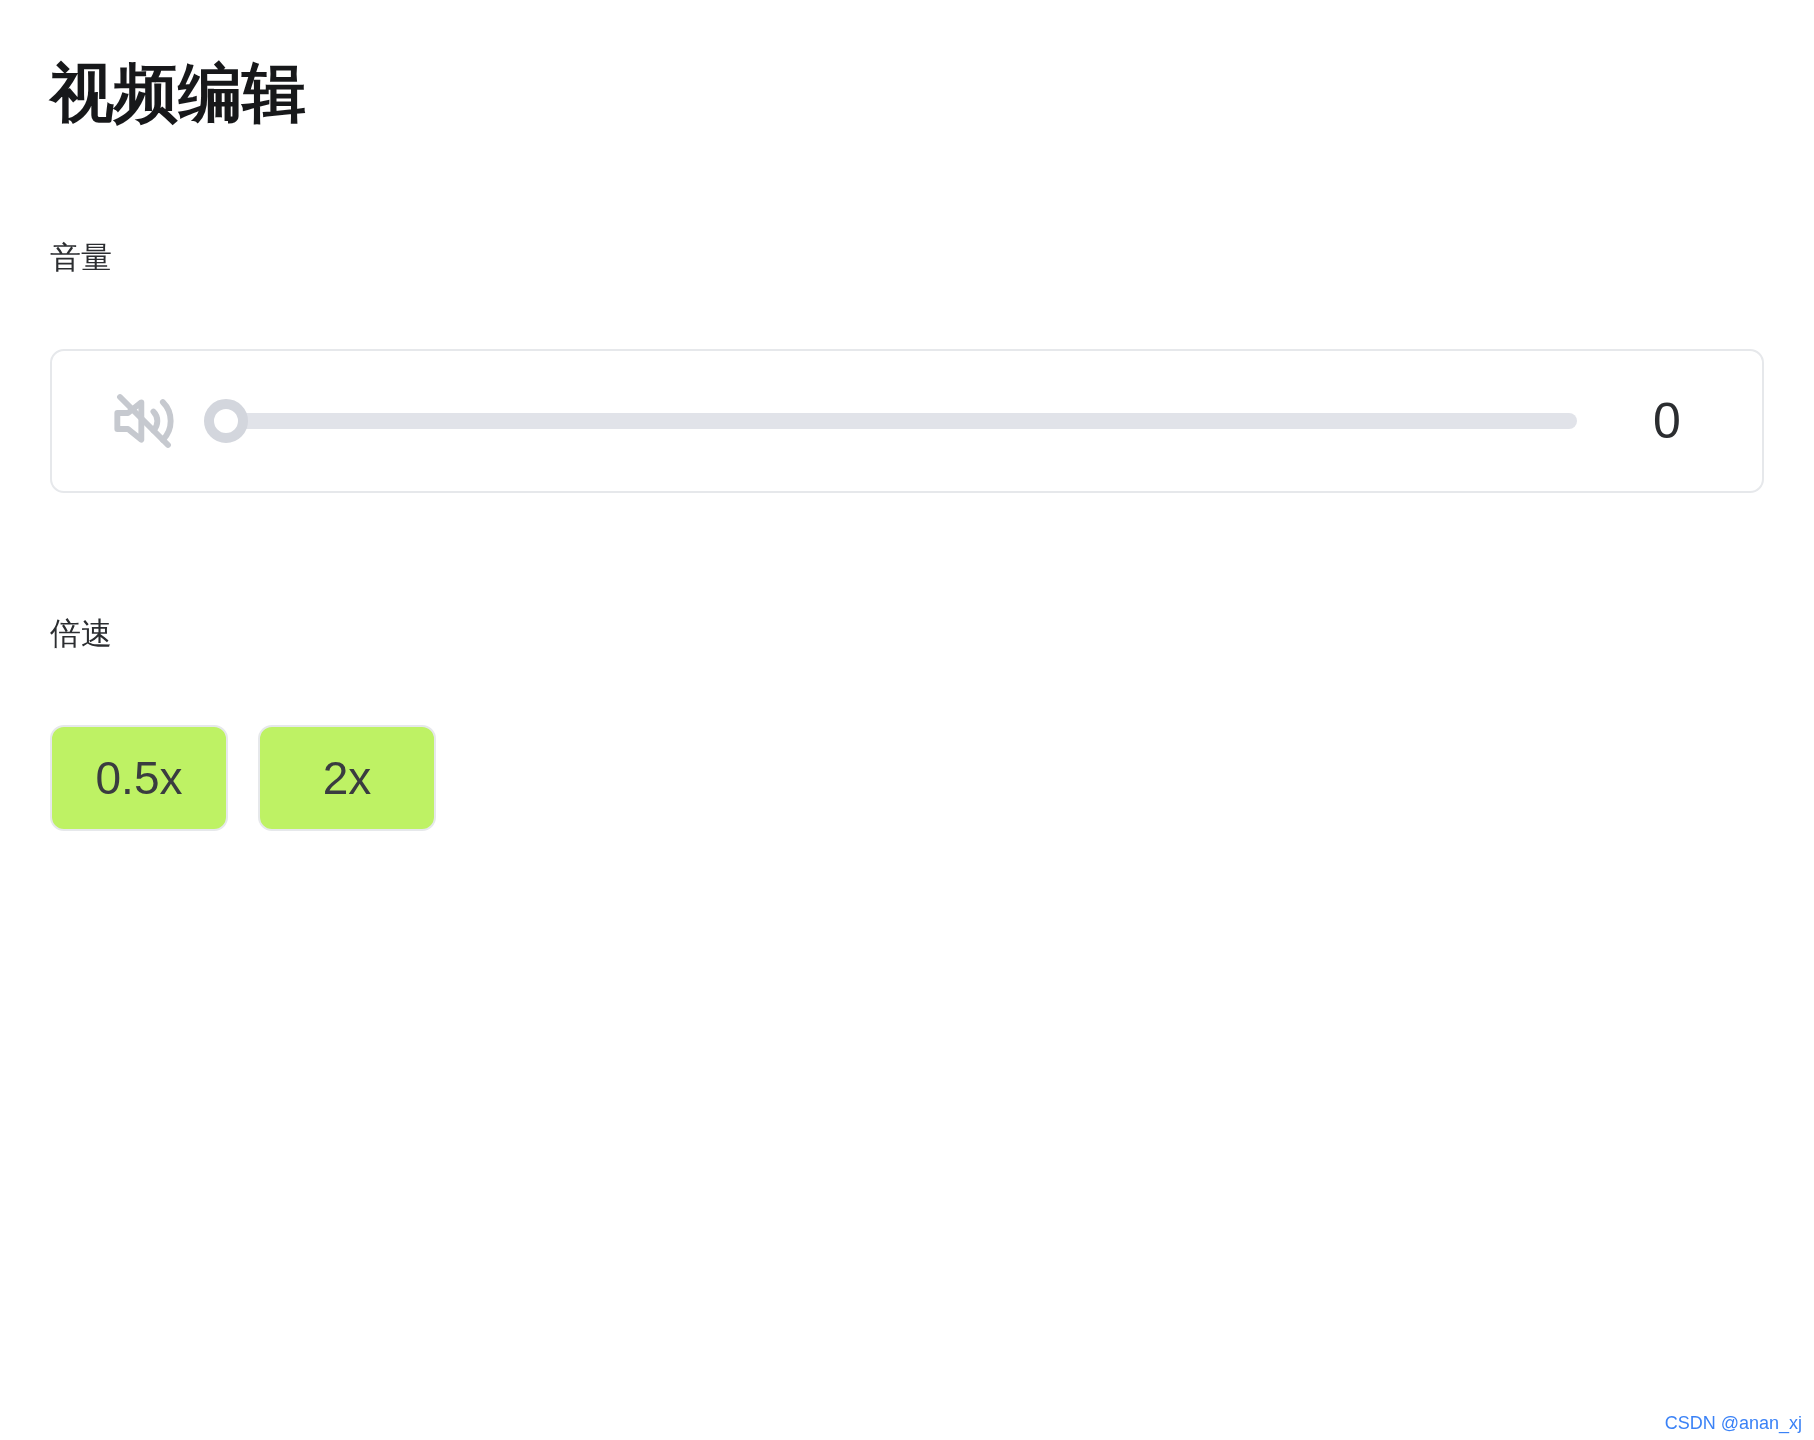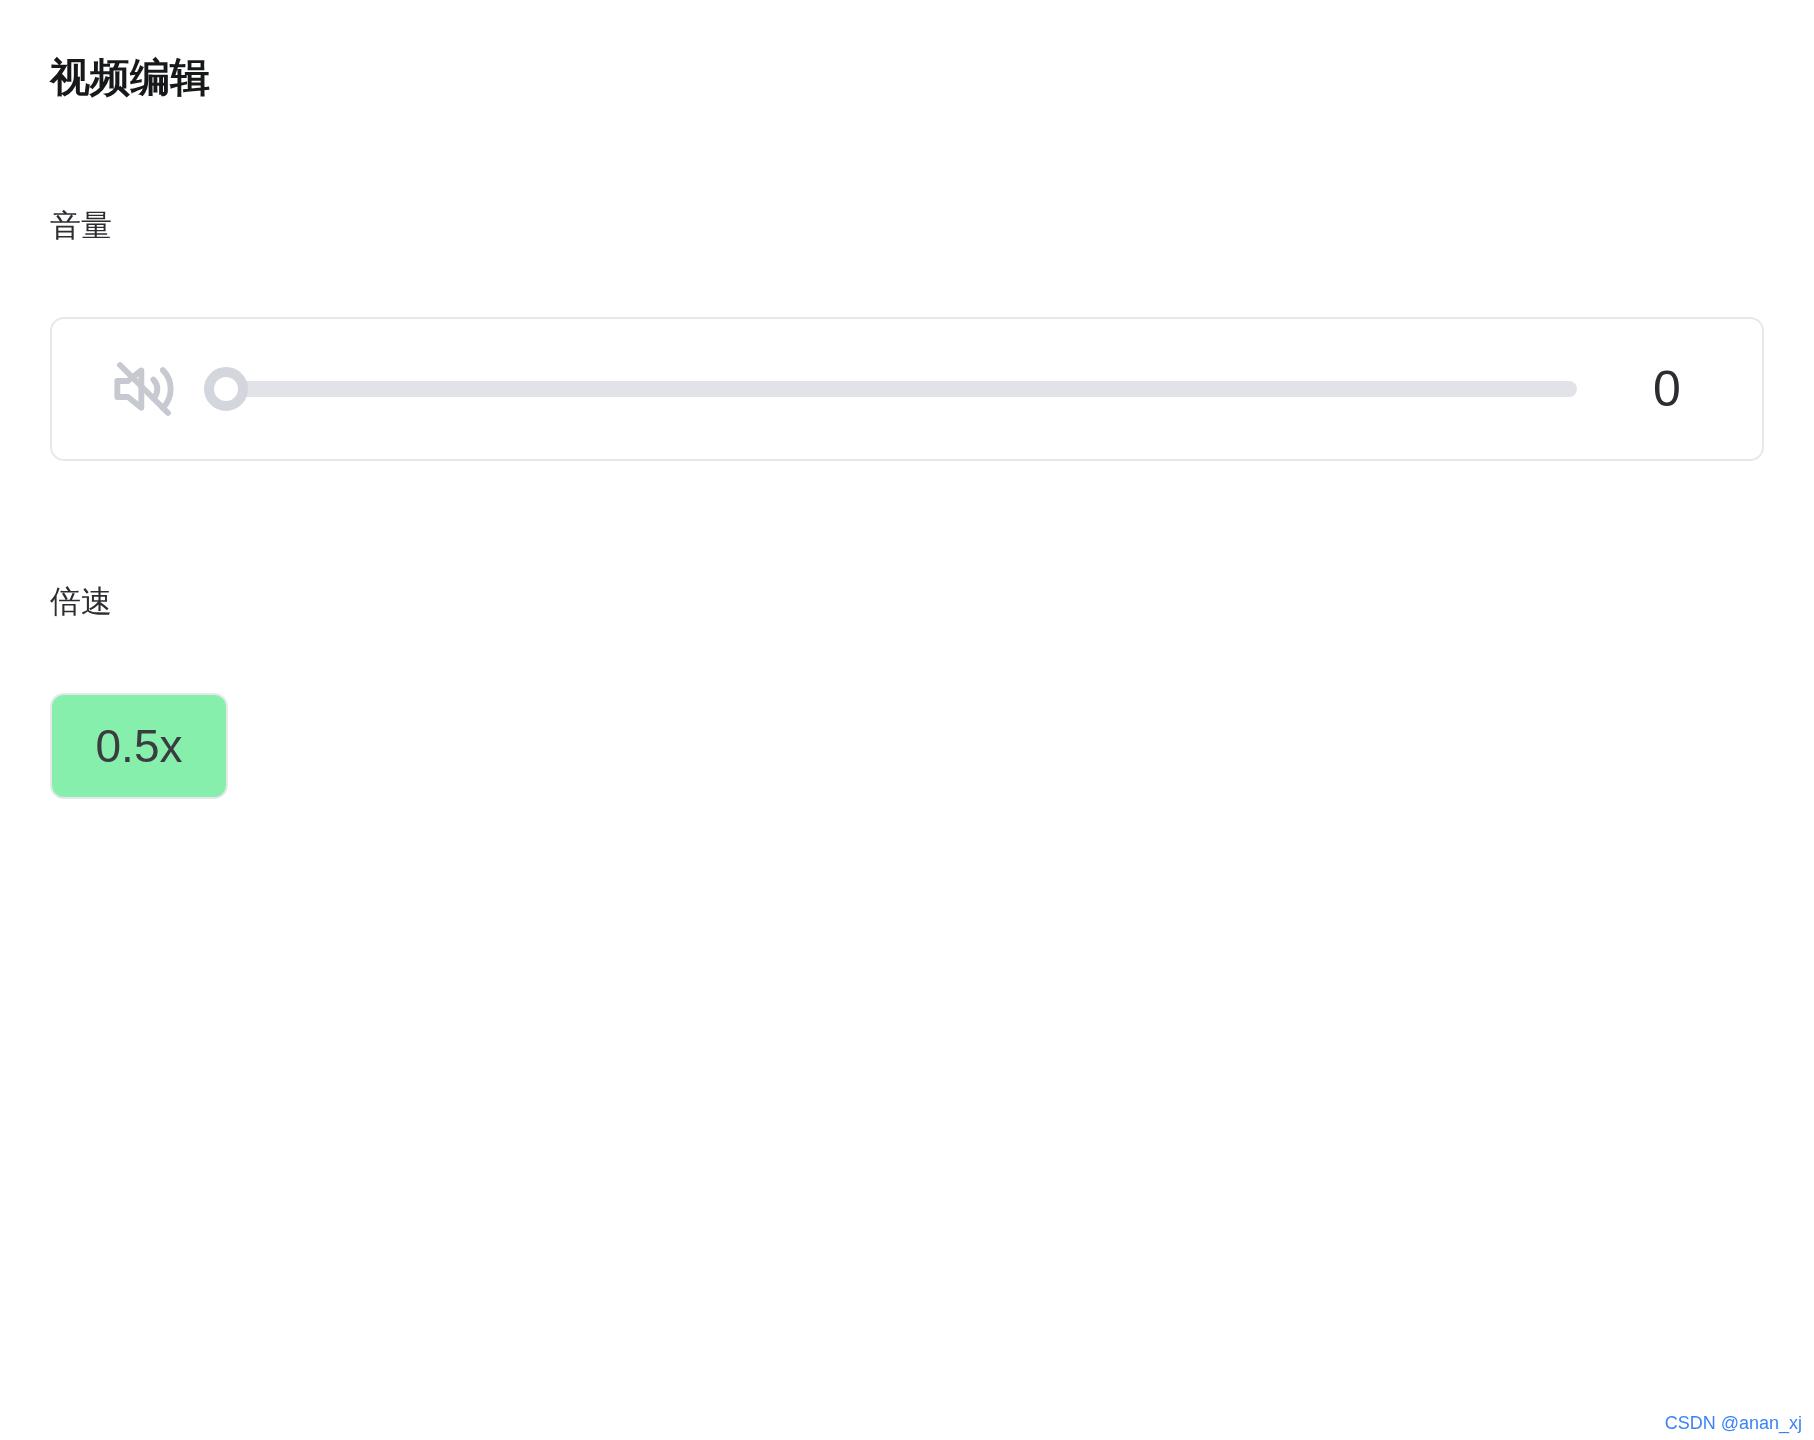--- a/index.html
+++ b/index.html
@@ -8,21 +8,21 @@
       box-sizing: border-box;
     }
     body {
       font-family: -apple-system, BlinkMacSystemFont, "PingFang SC", "Helvetica Neue", sans-serif;
       background: #fff;
       padding: 50px;
       width: 1814px;
       height: 1440px;
     }
     .page-title {
-      font-size: 40px;
+      font-size: 64px;
       font-weight: 700;
       color: #17181a;
       margin-bottom: 100px;
     }
     .section-label {
       font-size: 31px;
       font-weight: 500;
       color: #2b2d30;
       margin-bottom: 70px;
     }
@@ -74,21 +74,21 @@
       text-align: center;
       flex-shrink: 0;
     }
     .speed-options {
       display: flex;
       gap: 30px;
     }
     .speed-button {
       border: 2.5px solid #e6e8eb;
       border-radius: 14px;
-      background: #86efac;
+      background: #bef264;
       font-size: 46px;
       color: #3a3c40;
       padding: 24px 0;
       width: 178px;
       text-align: center;
       cursor: pointer;
       font-family: inherit;
     }
     .speed-button.selected {
       border-color: #5b4dff;
@@ -124,16 +124,17 @@
       <div class="slider-thumb" style="left:0%"></div>
     </div>
     <div class="volume-value">0</div>
   </div>
 </div>
 
 <div>
   <div class="section-label">倍速</div>
   <div class="speed-options" id="speed-options">
       <button class="speed-button">0.5x</button>
+      <button class="speed-button">2x</button>
     </div>
 </div>
 
 <div class="watermark">CSDN @anan_xj</div>
 
 </body></html>

